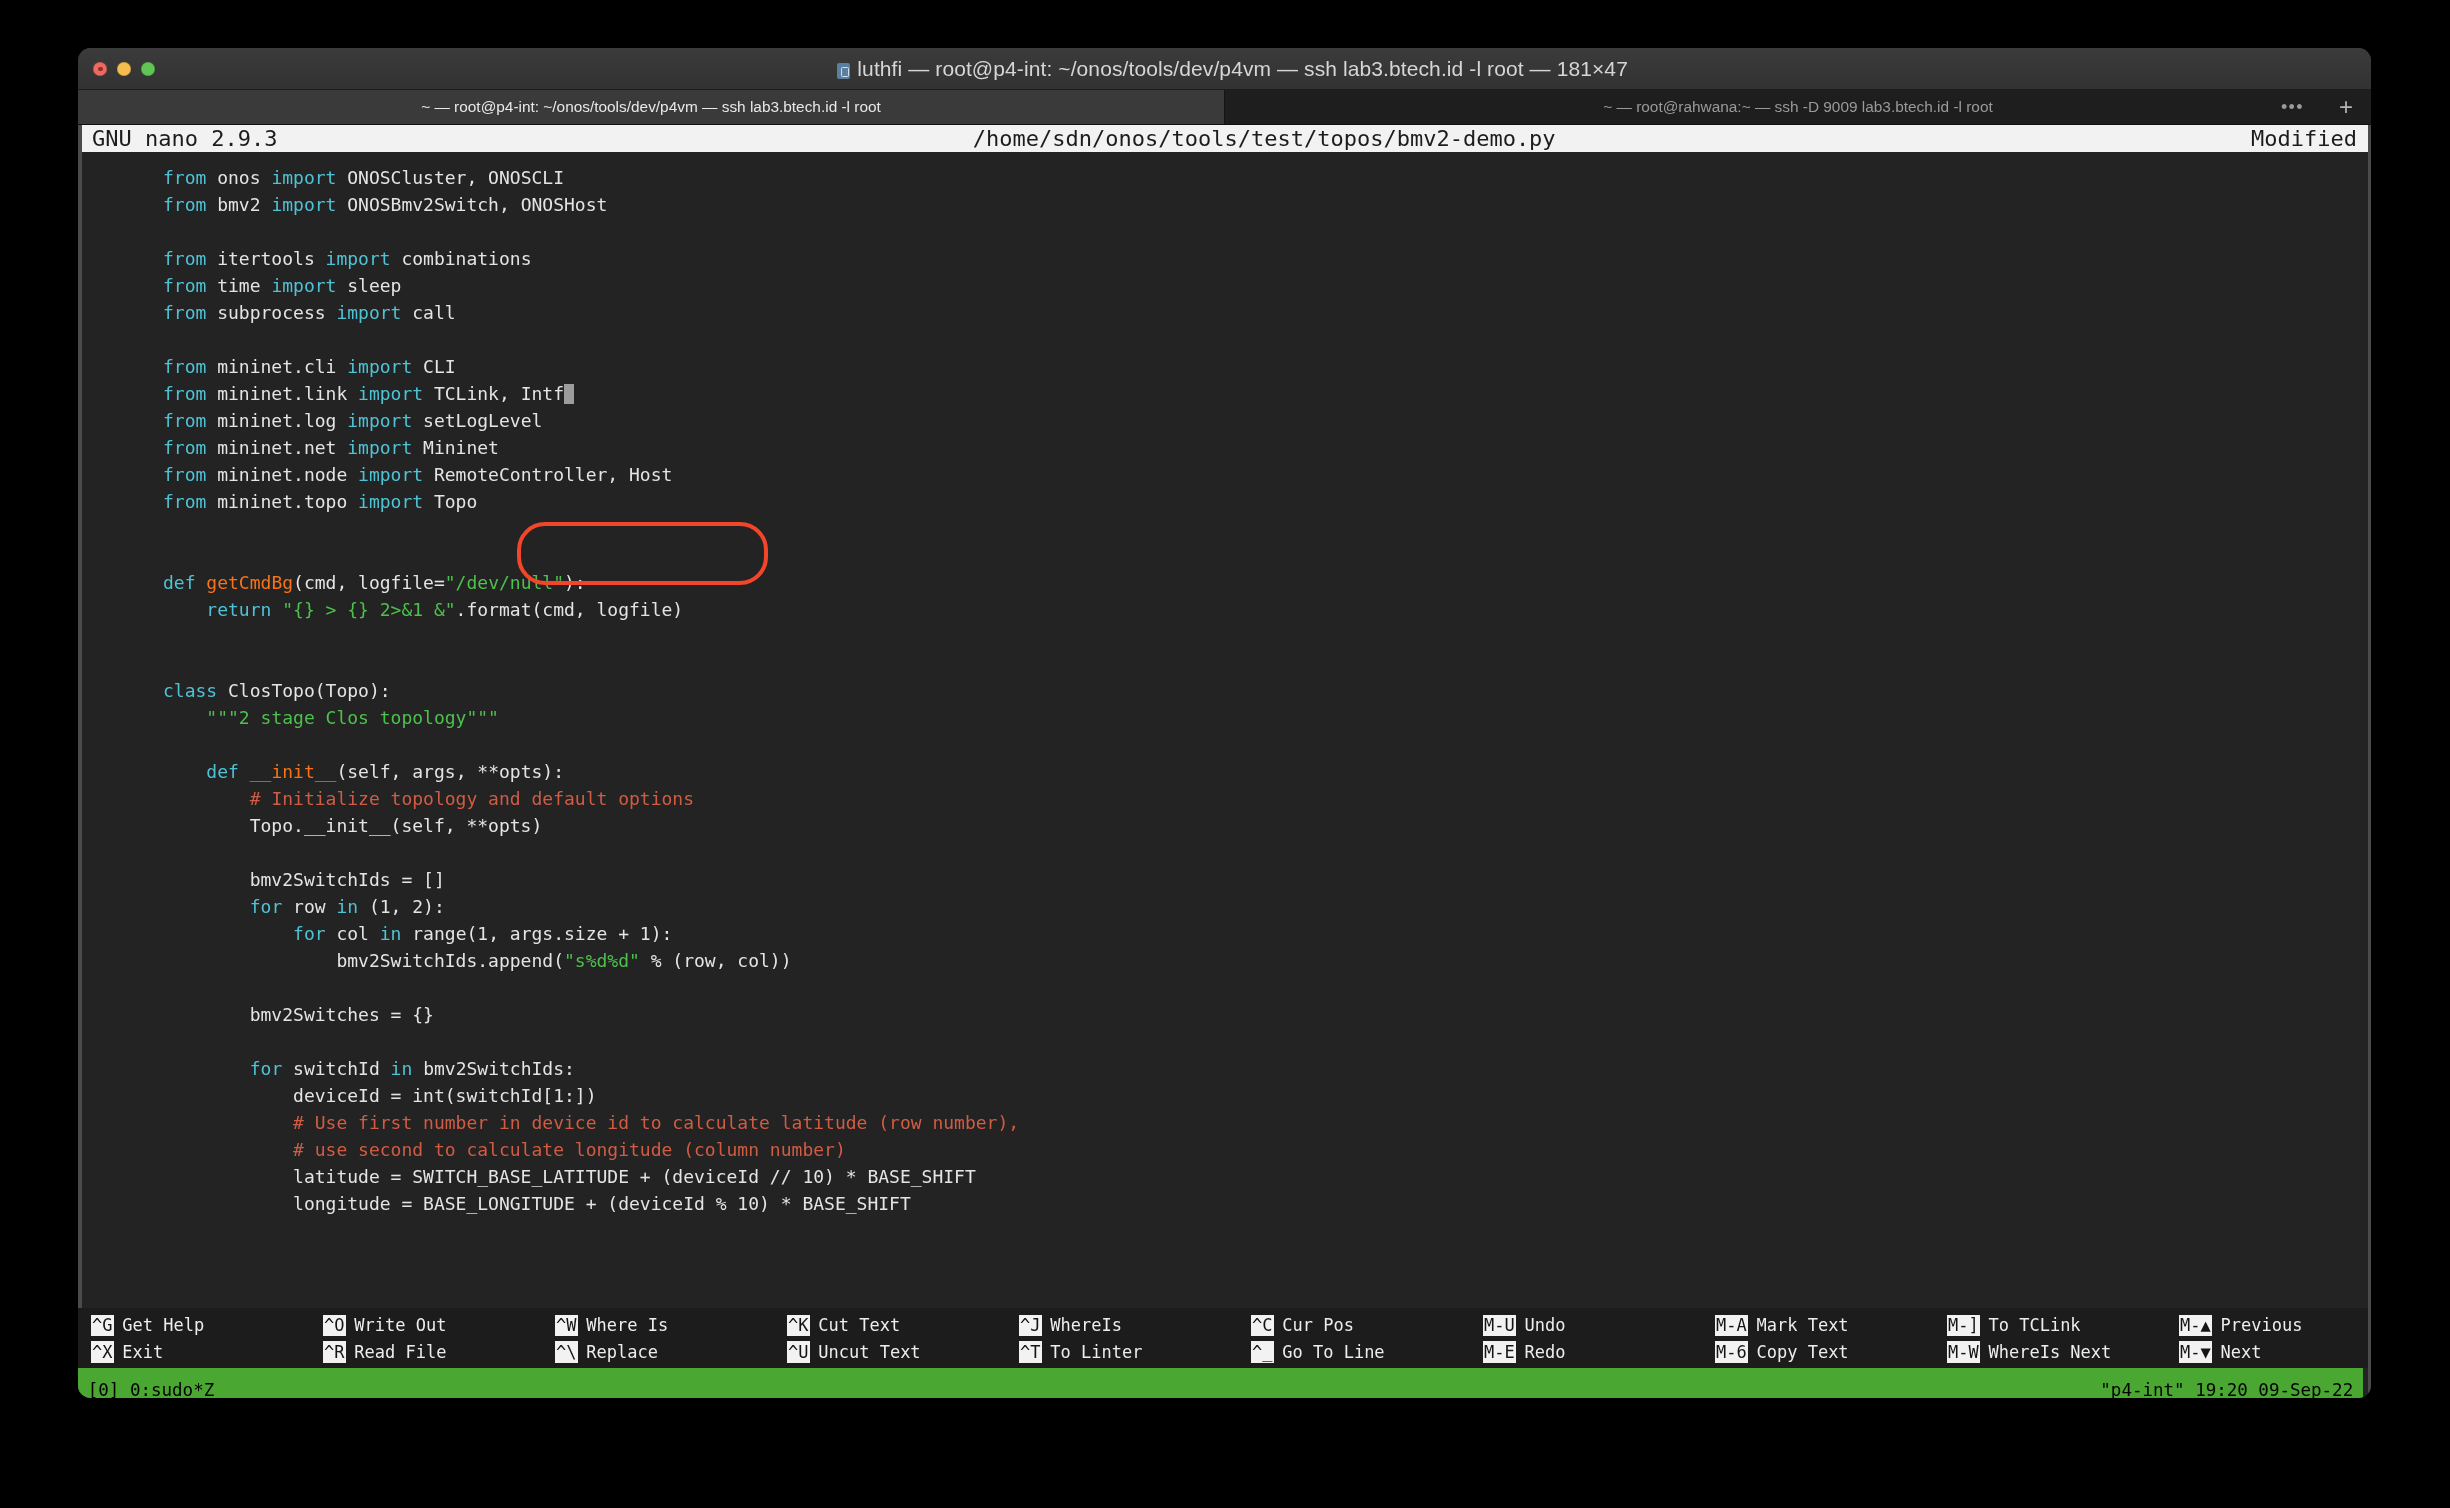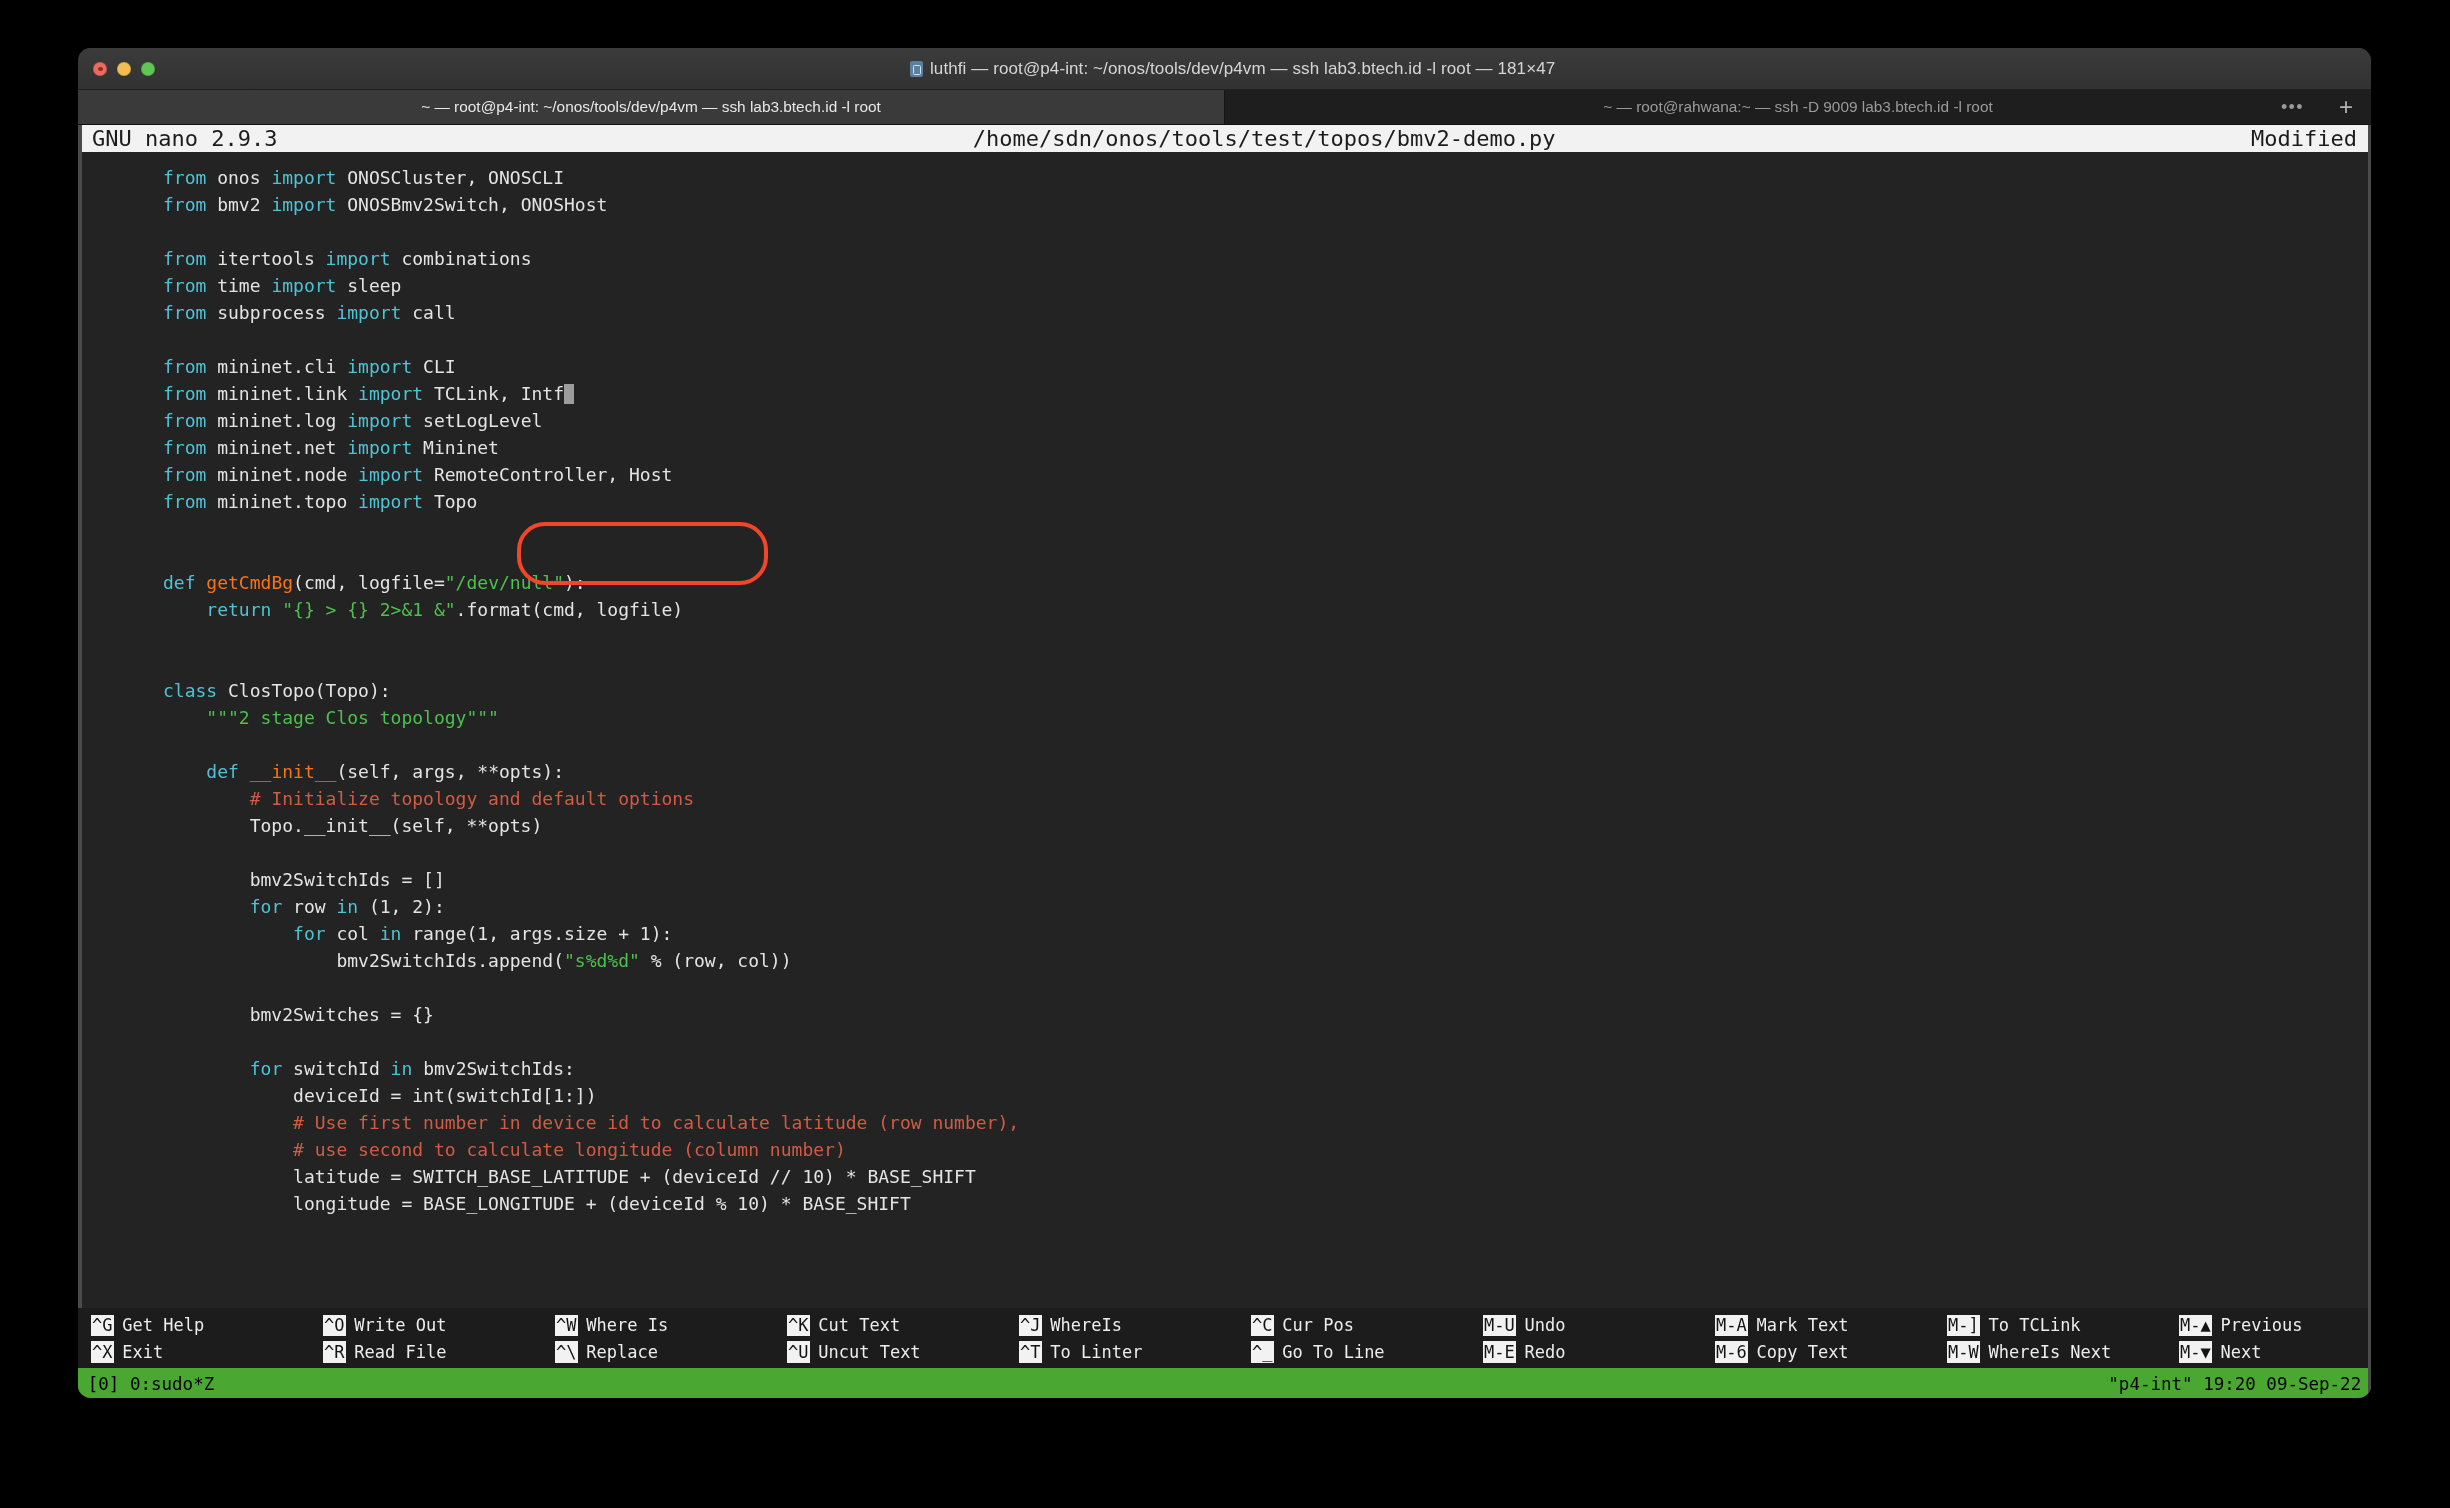--- a/index.html
+++ b/index.html
@@ -64,21 +64,21 @@
   }
 
   .win-title {
     position: absolute;
     left: 0; right: 0; top: 0;
     height: 41px;
     line-height: 41px;
     text-align: center;
     color: #d6d6d6;
     font-family: "Liberation Sans", sans-serif;
-    font-size: 17px;
+    font-size: 21px;
     letter-spacing: 0.1px;
     white-space: nowrap;
     padding-left: 16px;
   }
   .win-title .ticon {
     display: inline-block;
     width: 13.3px; height: 16px;
     vertical-align: -2.8px;
     margin-right: 7px;
     border-radius: 2.1px;
@@ -229,29 +229,29 @@
     color: #141414;
     padding: 0.7px 1.4px;
     margin-right: 8.4px;
     flex: 0 0 auto;
   }
   .sc .lbl { flex: 0 0 auto; }
 
   
   .tmux {
     position: absolute;
-    left: 0; right: 0;
+    left: 0; right: 8px;
     bottom: 0;
     height: 32px;
     background: #4aa832;
     color: #000000;
     font-family: "DejaVu Sans Mono", monospace;
     font-size: 17.5px;
     display: flex;
-    align-items: center;
+    align-items: flex-end;
     padding: 0 9.8px;
   }
   .tmux-left  { flex: 0 0 auto; }
   .tmux-right { margin-left: auto; }
 
   
   .term::before {
     content: "";
     position: absolute;
     left: 0; top: 0; bottom: 0;

